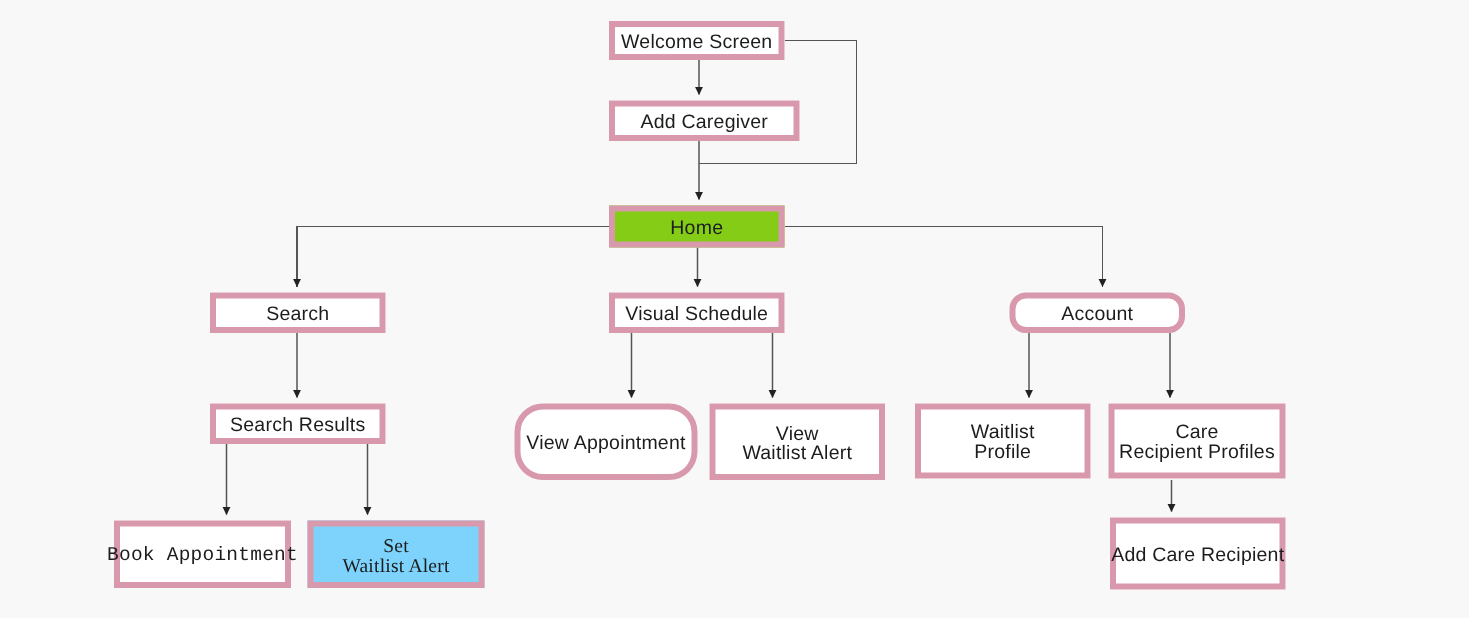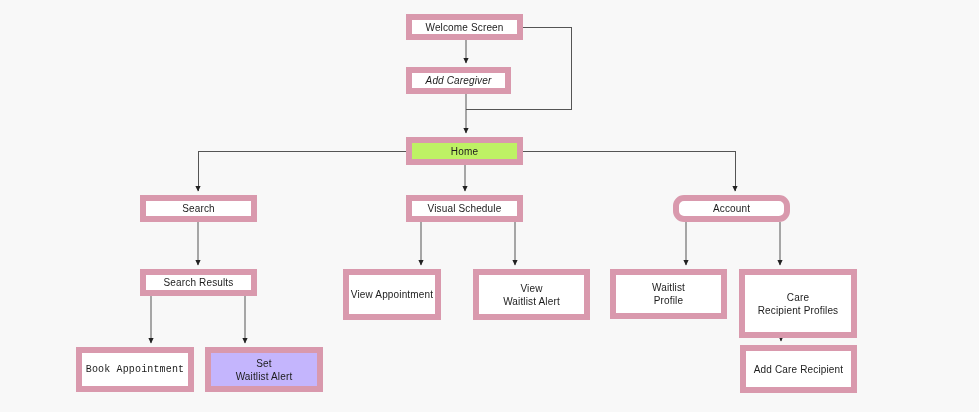--- a/index.html
+++ b/index.html
@@ -18,28 +18,28 @@
   #edge-layer {
     position: absolute;
     left: 0; top: 0;
     width: 979px; height: 412px;
     pointer-events: none;
   }
   .flow-node {
     position: absolute;
     box-sizing: border-box;
     background: #ffffff;
-    border: 6px solid #7f1d1d;
+    border: 4px solid #7f1d1d;
     display: flex;
     flex-direction: column;
     align-items: center;
     justify-content: center;
     text-align: center;
     color: #1c1c1c;
-    font-size: 10px;
+    font-size: 13px;
     letter-spacing: 0.15px;
     line-height: 13px;
   }
   .flow-node .node-line {
     white-space: nowrap;
   }
 </style>
 </head>
 <body>
 
@@ -64,57 +64,57 @@
         <polyline points="515,222 515,265" marker-end="url(#arrowhead)"></polyline>
         <polyline points="686,222 686,265" marker-end="url(#arrowhead)"></polyline>
         <polyline points="780,222 780,265" marker-end="url(#arrowhead)"></polyline>
         <polyline points="781,320 781,341" marker-end="url(#arrowhead)"></polyline>
       </g>
   </svg>
   <div id="node-layer">
       <div class="flow-node" style="left: 406px; top: 14px; width: 117px; height: 26px; background: rgb(255, 255, 255); border-color: rgb(217, 153, 173);">
         <div class="node-line">Welcome Screen</div>
       </div>
-      <div class="flow-node" style="left: 406px; top: 67px; width: 105px; height: 27px; background: rgb(255, 255, 255); border-color: rgb(217, 153, 173); font-style: italic;">
+      <div class="flow-node" style="left: 406px; top: 67px; width: 127px; height: 27px; background: rgb(255, 255, 255); border-color: rgb(217, 153, 173);">
         <div class="node-line">Add Caregiver</div>
       </div>
-      <div class="flow-node" style="left: 406px; top: 137px; width: 117px; height: 28px; background: #bef264; border-color: rgb(217, 153, 173);">
+      <div class="flow-node" style="left: 406px; top: 137px; width: 117px; height: 28px; background: #84cc16; border-color: rgb(217, 153, 173);">
         <div class="node-line">Home</div>
       </div>
       <div class="flow-node" style="left: 140px; top: 195px; width: 117px; height: 27px; background: rgb(255, 255, 255); border-color: rgb(217, 153, 173);">
         <div class="node-line">Search</div>
       </div>
       <div class="flow-node" style="left: 406px; top: 195px; width: 117px; height: 27px; background: rgb(255, 255, 255); border-color: rgb(217, 153, 173);">
         <div class="node-line">Visual Schedule</div>
       </div>
       <div class="flow-node" style="left: 673px; top: 195px; width: 117px; height: 27px; background: rgb(255, 255, 255); border-color: rgb(217, 153, 173); border-radius: 11px;">
         <div class="node-line">Account</div>
       </div>
       <div class="flow-node" style="left: 140px; top: 269px; width: 117px; height: 27px; background: rgb(255, 255, 255); border-color: rgb(217, 153, 173); justify-content: center;">
         <div class="node-line">Search Results</div>
       </div>
-      <div class="flow-node" style="left: 343px; top: 269px; width: 98px; height: 51px; background: rgb(255, 255, 255); border-color: rgb(217, 153, 173);">
+      <div class="flow-node" style="left: 343px; top: 269px; width: 122px; height: 51px; background: rgb(255, 255, 255); border-color: rgb(217, 153, 173); border-radius: 19px;">
         <div class="node-line">View Appointment</div>
       </div>
       <div class="flow-node" style="left: 473px; top: 269px; width: 117px; height: 51px; background: rgb(255, 255, 255); border-color: rgb(217, 153, 173);">
         <div class="node-line">View</div>
         <div class="node-line">Waitlist Alert</div>
       </div>
       <div class="flow-node" style="left: 610px; top: 269px; width: 117px; height: 50px; background: rgb(255, 255, 255); border-color: rgb(217, 153, 173);">
         <div class="node-line">Waitlist</div>
         <div class="node-line">Profile</div>
       </div>
-      <div class="flow-node" style="left: 739px; top: 269px; width: 118px; height: 69px; background: rgb(255, 255, 255); border-color: rgb(217, 153, 173);">
+      <div class="flow-node" style="left: 739px; top: 269px; width: 118px; height: 50px; background: rgb(255, 255, 255); border-color: rgb(217, 153, 173);">
         <div class="node-line">Care</div>
         <div class="node-line">Recipient Profiles</div>
       </div>
       <div class="flow-node" style="left: 76px; top: 347px; width: 118px; height: 45px; background: rgb(255, 255, 255); border-color: rgb(217, 153, 173); font-family: Liberation Mono, monospace;">
         <div class="node-line">Book Appointment</div>
       </div>
-      <div class="flow-node" style="left: 205px; top: 347px; width: 118px; height: 45px; background: #c4b5fd; border-color: rgb(217, 153, 173);">
+      <div class="flow-node" style="left: 205px; top: 347px; width: 118px; height: 45px; background: #7dd3fc; border-color: rgb(217, 153, 173); font-family: Liberation Serif, serif;">
         <div class="node-line">Set</div>
         <div class="node-line">Waitlist Alert</div>
       </div>
       <div class="flow-node" style="left: 740px; top: 345px; width: 117px; height: 48px; background: rgb(255, 255, 255); border-color: rgb(217, 153, 173);">
         <div class="node-line">Add Care Recipient</div>
       </div>
     </div>
 </div>
 
 </body></html>

